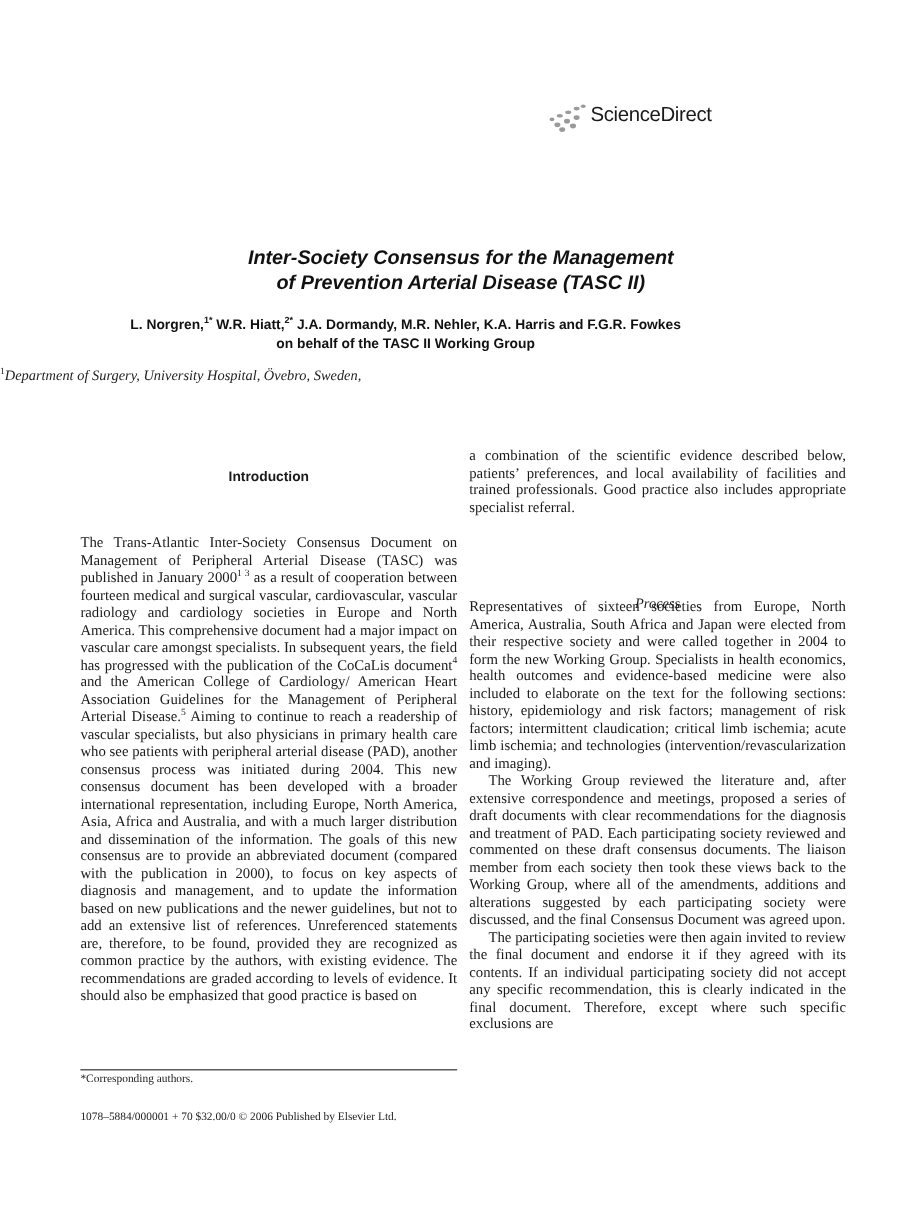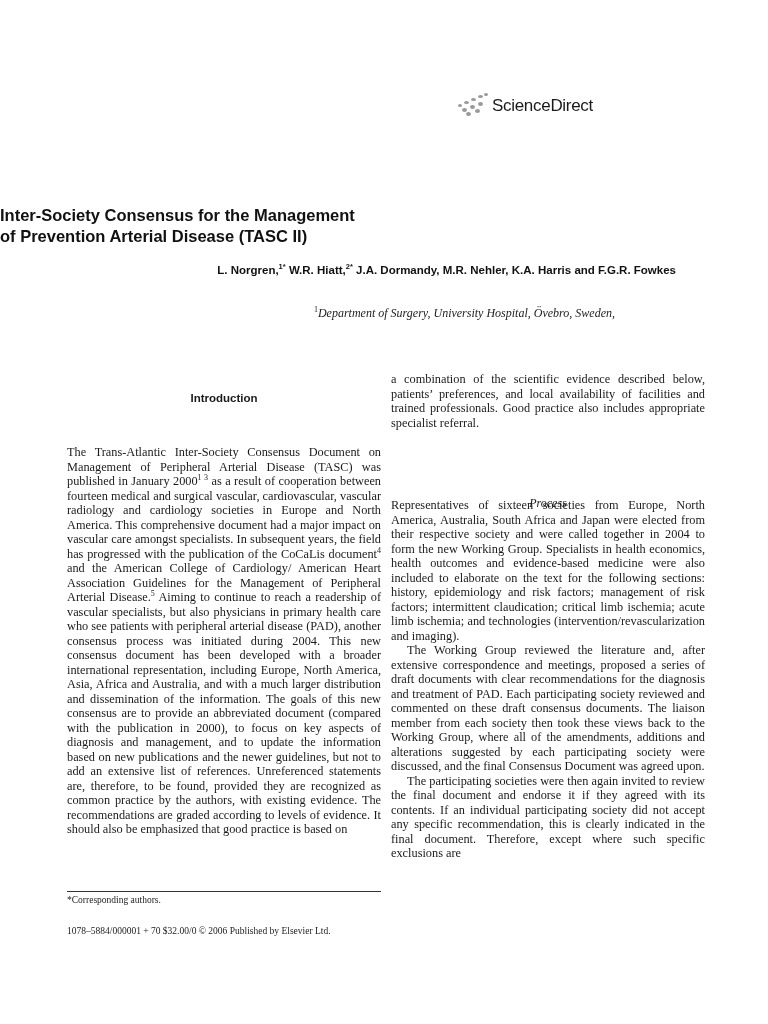--- a/index.html
+++ b/index.html
@@ -1,26 +1,26 @@
 <!DOCTYPE html>
 <html><head>
   <meta charset="utf-8">
   <style>
     html, body { margin: 0; padding: 0; background: #ffffff; }
     body { width: 768px; height: 1024px; position: relative; overflow: hidden; color: #1a1a1a; font-family: "Liberation Serif", serif; }
     .header { position: absolute; left: 67px; top: 79px; font-size: 10.5px; line-height: 14px; color: #222; }
     .header b { font-weight: bold; }
-    .logo { position: absolute; left: 454px; top: 86px; height: 30px; display: flex; align-items: flex-end; }
+    .logo { position: absolute; left: 454px; top: 86px; height: 30px; display: flex; align-items: flex-start; }
     .logo-dots { width: 36px; height: 24px; position: relative; }
     .logo-dots span { position: absolute; background: #9a9a9a; border-radius: 50%; }
     .logo-text { font-family: "Liberation Sans", sans-serif; font-size: 17px; color: #1a1a1a; margin-left: 2px; letter-spacing: -0.3px; }
-    .title { position: absolute; left: 0; width: 768px; top: 205px; text-align: left; font-family: "Liberation Sans", sans-serif; font-weight: bold; font-size: 16.5px; line-height: 21px; color: #111; }
-    .authors { position: absolute; left: 0; width: 676px; top: 259px; text-align: right; font-family: "Liberation Sans", sans-serif; font-weight: bold; font-size: 11.5px; line-height: 16px; color: #111; }
+    .title { position: absolute; left: 0; width: 768px; top: 205px; text-align: center; font-family: "Liberation Sans", sans-serif; font-weight: bold; font-size: 16.5px; line-height: 21px; color: #111; font-style: italic; }
+    .authors { position: absolute; left: 0; width: 676px; top: 259px; text-align: center; font-family: "Liberation Sans", sans-serif; font-weight: bold; font-size: 11.5px; line-height: 16px; color: #111; }
     .authors sup { font-size: 7.5px; }
-    .affil { position: absolute; left: 0; width: 615px; top: 302px; text-align: right; font-style: italic; font-size: 12px; line-height: 16px; color: #222; }
+    .affil { position: absolute; left: 0; width: 615px; top: 302px; text-align: left; font-style: italic; font-size: 12px; line-height: 16px; color: #222; }
     .affil sup { font-style: normal; font-size: 8px; }
     .col { position: absolute; width: 314px; font-size: 12.3px; line-height: 14.5px; text-align: justify; color: #1a1a1a; }
     .col-left { left: 67px; top: 401px; margin-top: 44px; }
     .col-right { left: 391px; top: 372px; }
     .sec-head { position: absolute; font-family: "Liberation Sans", sans-serif; font-weight: bold; font-size: 11.5px; }
     .sec-head.intro { left: 67px; width: 314px; top: 392px; text-align: center; }
     .sec-head.process { left: 391px; width: 314px; top: 472px; text-align: center; font-family: "Liberation Serif", serif; font-style: italic; font-weight: normal; font-size: 12px; margin-top: 24px; }
     .col p { margin: 0; }
     .col p.indent { text-indent: 16px; }
     .col sup { font-size: 8px; line-height: 0; }
@@ -54,20 +54,21 @@
 
 <div class="title">
   <div>Inter-Society Consensus for the Management</div>
   <div>of Prevention Arterial Disease (TASC II)</div>
 </div>
 
 <div class="authors">
   <div>
     <span>L. Norgren,</span><sup>1*</sup><span> W.R. Hiatt,</span><sup>2*</sup><span> J.A. Dormandy, M.R. Nehler, K.A. Harris and F.G.R. Fowkes</span>
   </div>
+  <div>on behalf of the TASC II Working Group</div>
 </div>
 
 <div class="affil">
   <div><sup>1</sup><span>Department of Surgery, University Hospital, Övebro, Sweden,</span></div>
 </div>
 
 <div class="sec-head intro">Introduction</div>
 
 <div class="col col-left">
   <p><span>The Trans-Atlantic Inter-Society Consensus Document on Management of Peripheral Arterial Disease (TASC) was published in January 2000</span><sup>1  3</sup><span> as a result of cooperation between fourteen medical and surgical vascular, cardiovascular, vascular radiology and cardiology societies in Europe and North America. This comprehensive document had a major impact on vascular care amongst specialists. In subsequent years, the field has progressed with the publication of the CoCaLis document</span><sup>4</sup><span> and the American College of Cardiology/ American Heart Association Guidelines for the Management of Peripheral Arterial Disease.</span><sup>5</sup><span> Aiming to continue to reach a readership of vascular specialists, but also physicians in primary health care who see patients with peripheral arterial disease (PAD), another consensus process was initiated during 2004. This new consensus document has been developed with a broader international representation, including Europe, North America, Asia, Africa and Australia, and with a much larger distribution and dissemination of the information. The goals of this new consensus are to provide an abbreviated document (compared with the publication in 2000), to focus on key aspects of diagnosis and management, and to update the information based on new publications and the newer guidelines, but not to add an extensive list of references. Unreferenced statements are, therefore, to be found, provided they are recognized as common practice by the authors, with existing evidence. The recommendations are graded according to levels of evidence. It should also be emphasized that good practice is based on</span></p>

